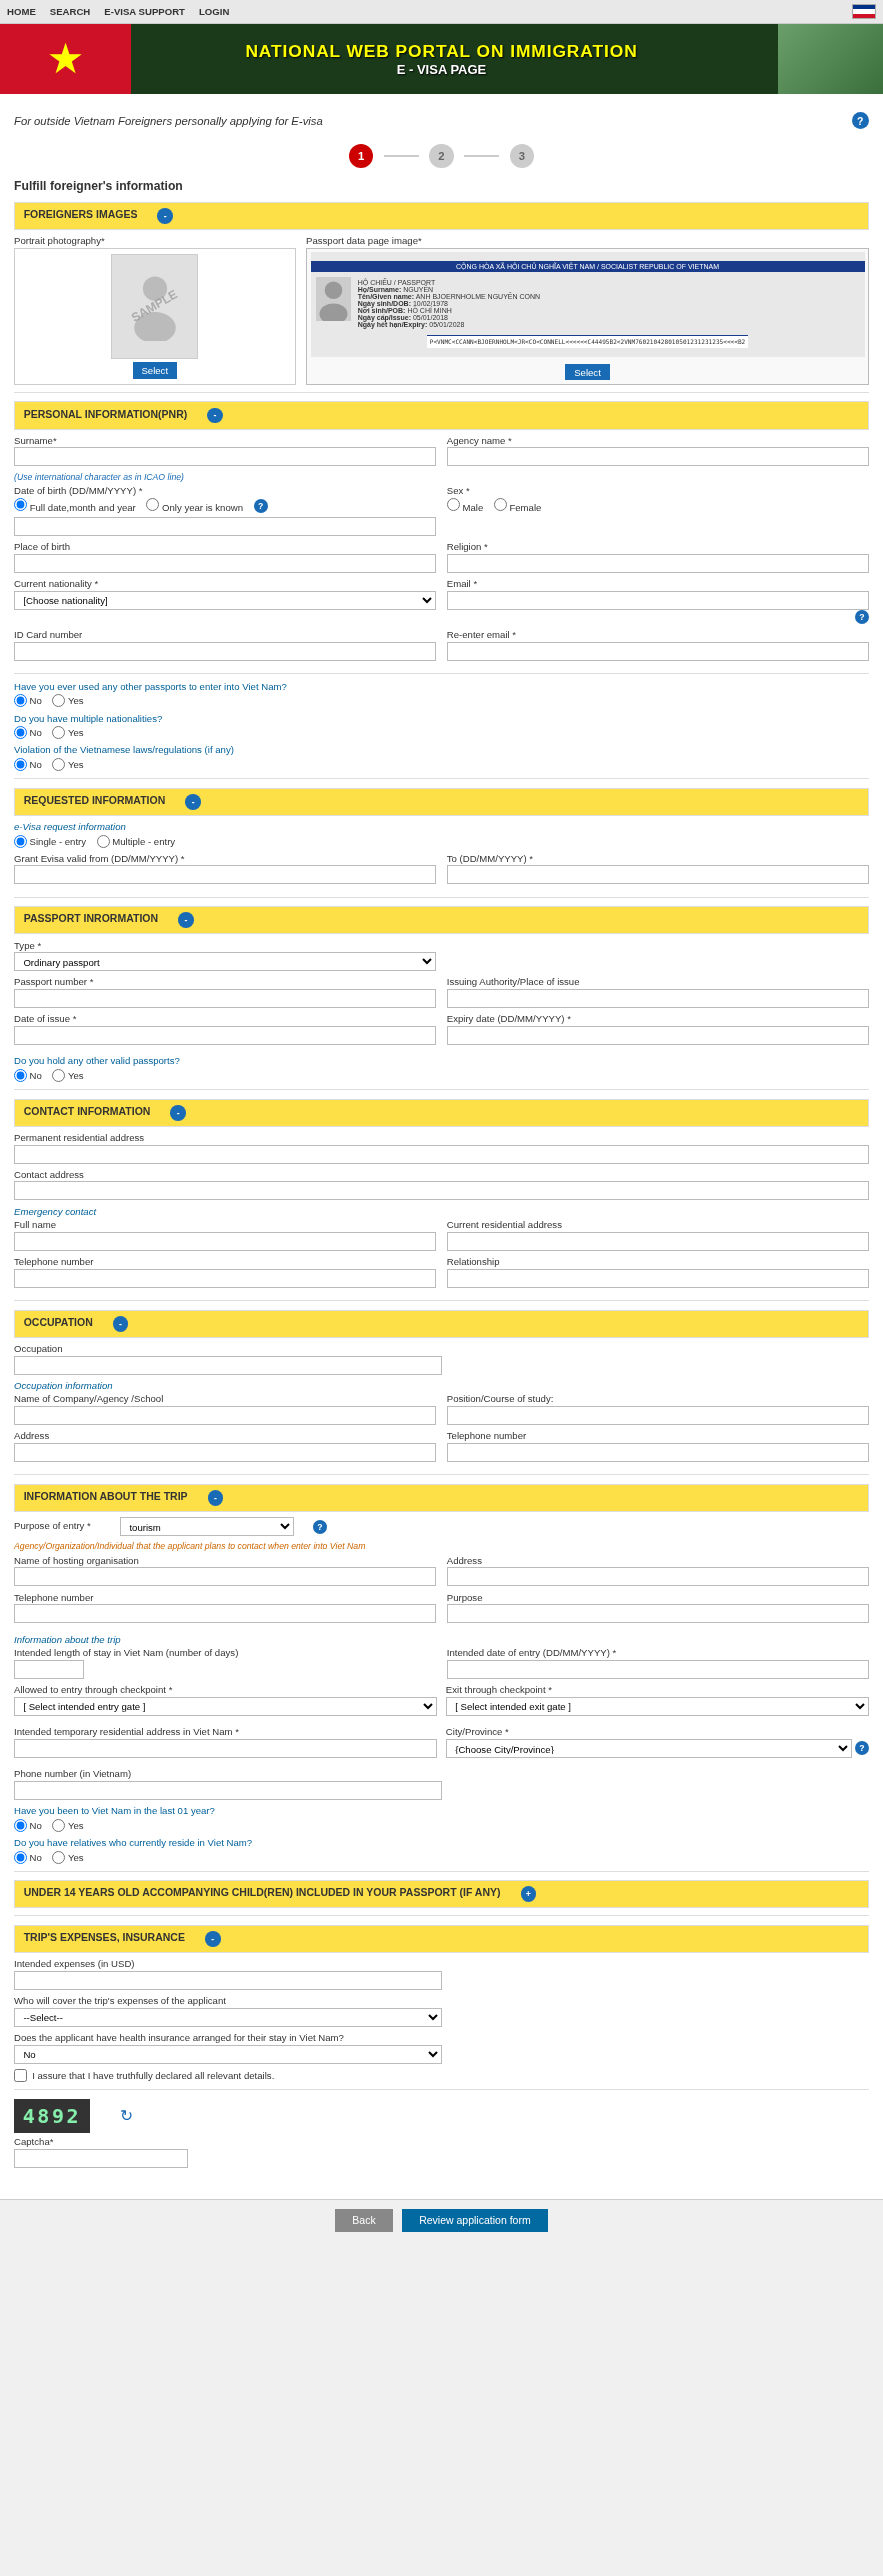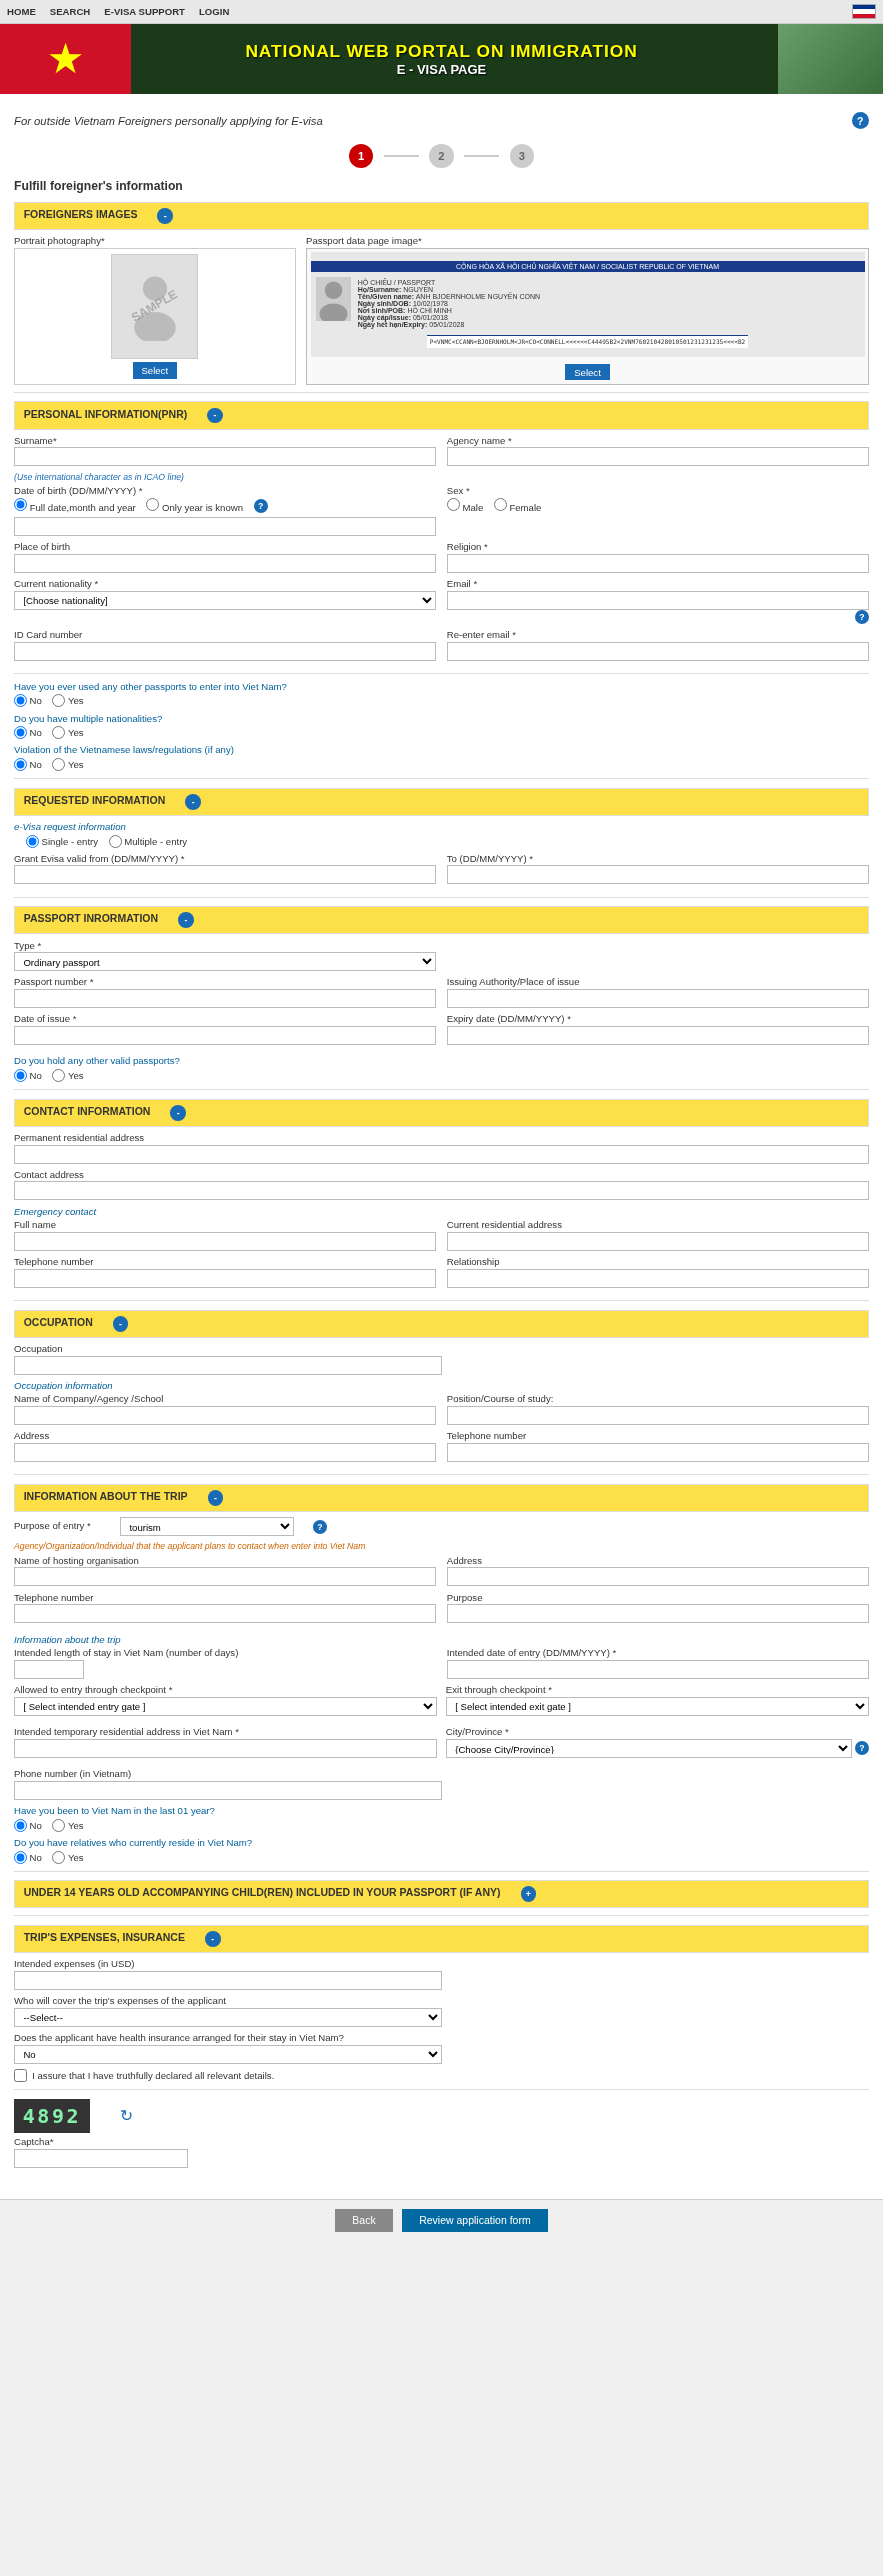--- a/index.html
+++ b/index.html
@@ -296,21 +296,21 @@
     </div>
 
     <hr class="divider">
 
     <div class="section-header">
       <span>REQUESTED INFORMATION</span>
       <span class="section-icon">-</span>
     </div>
 
     <div class="sub-section-title">e-Visa request information</div>
-    <div class="radio-group" style="margin-bottom:5.2px;margin-left:12px;">
+    <div class="radio-group" style="margin-bottom:5.2px;">
       <label>
           <input type="radio" name="entry_type" checked="" style=""> 
           <span>Single - entry</span>
         </label>
       <label>
           <input type="radio" name="entry_type" style=""> 
           <span>Multiple - entry</span>
         </label>
     </div>
 

